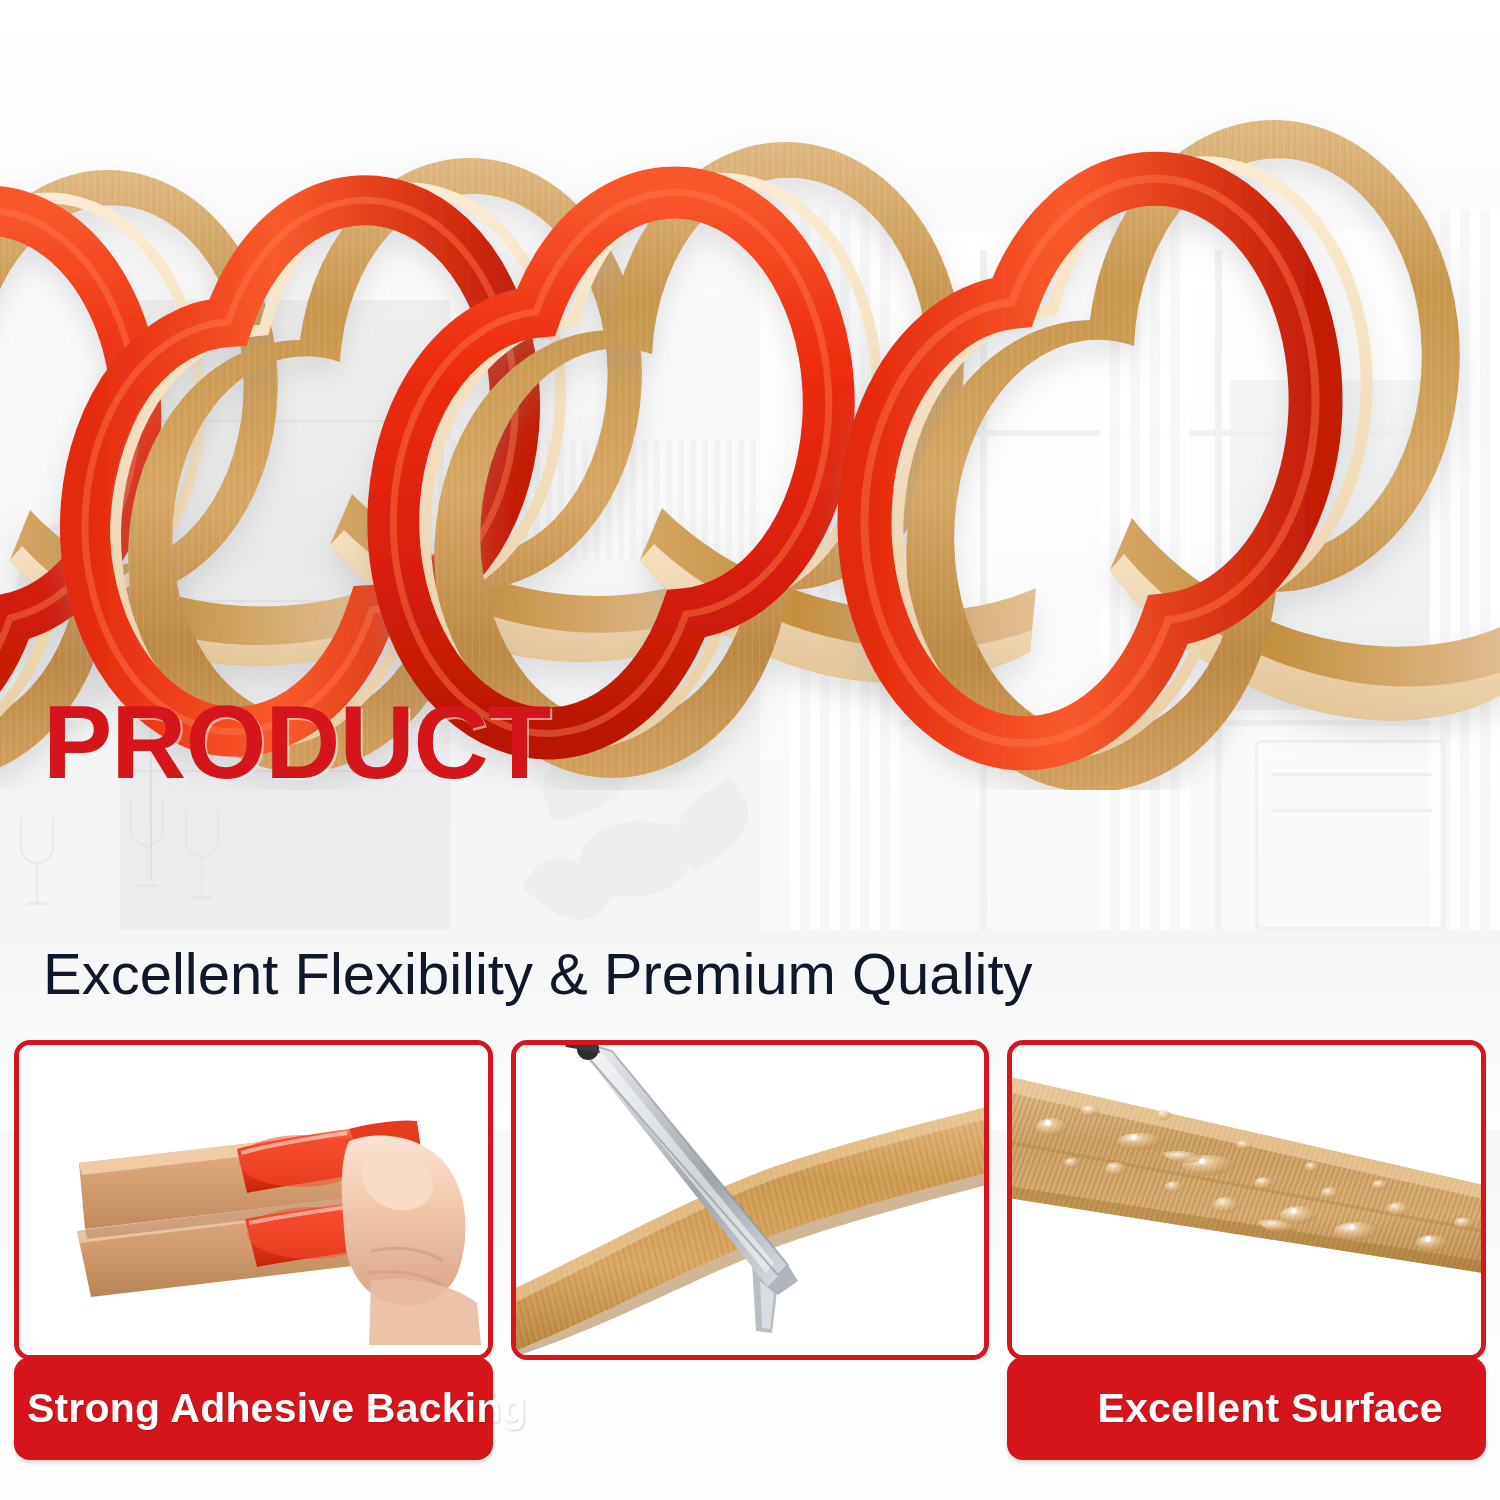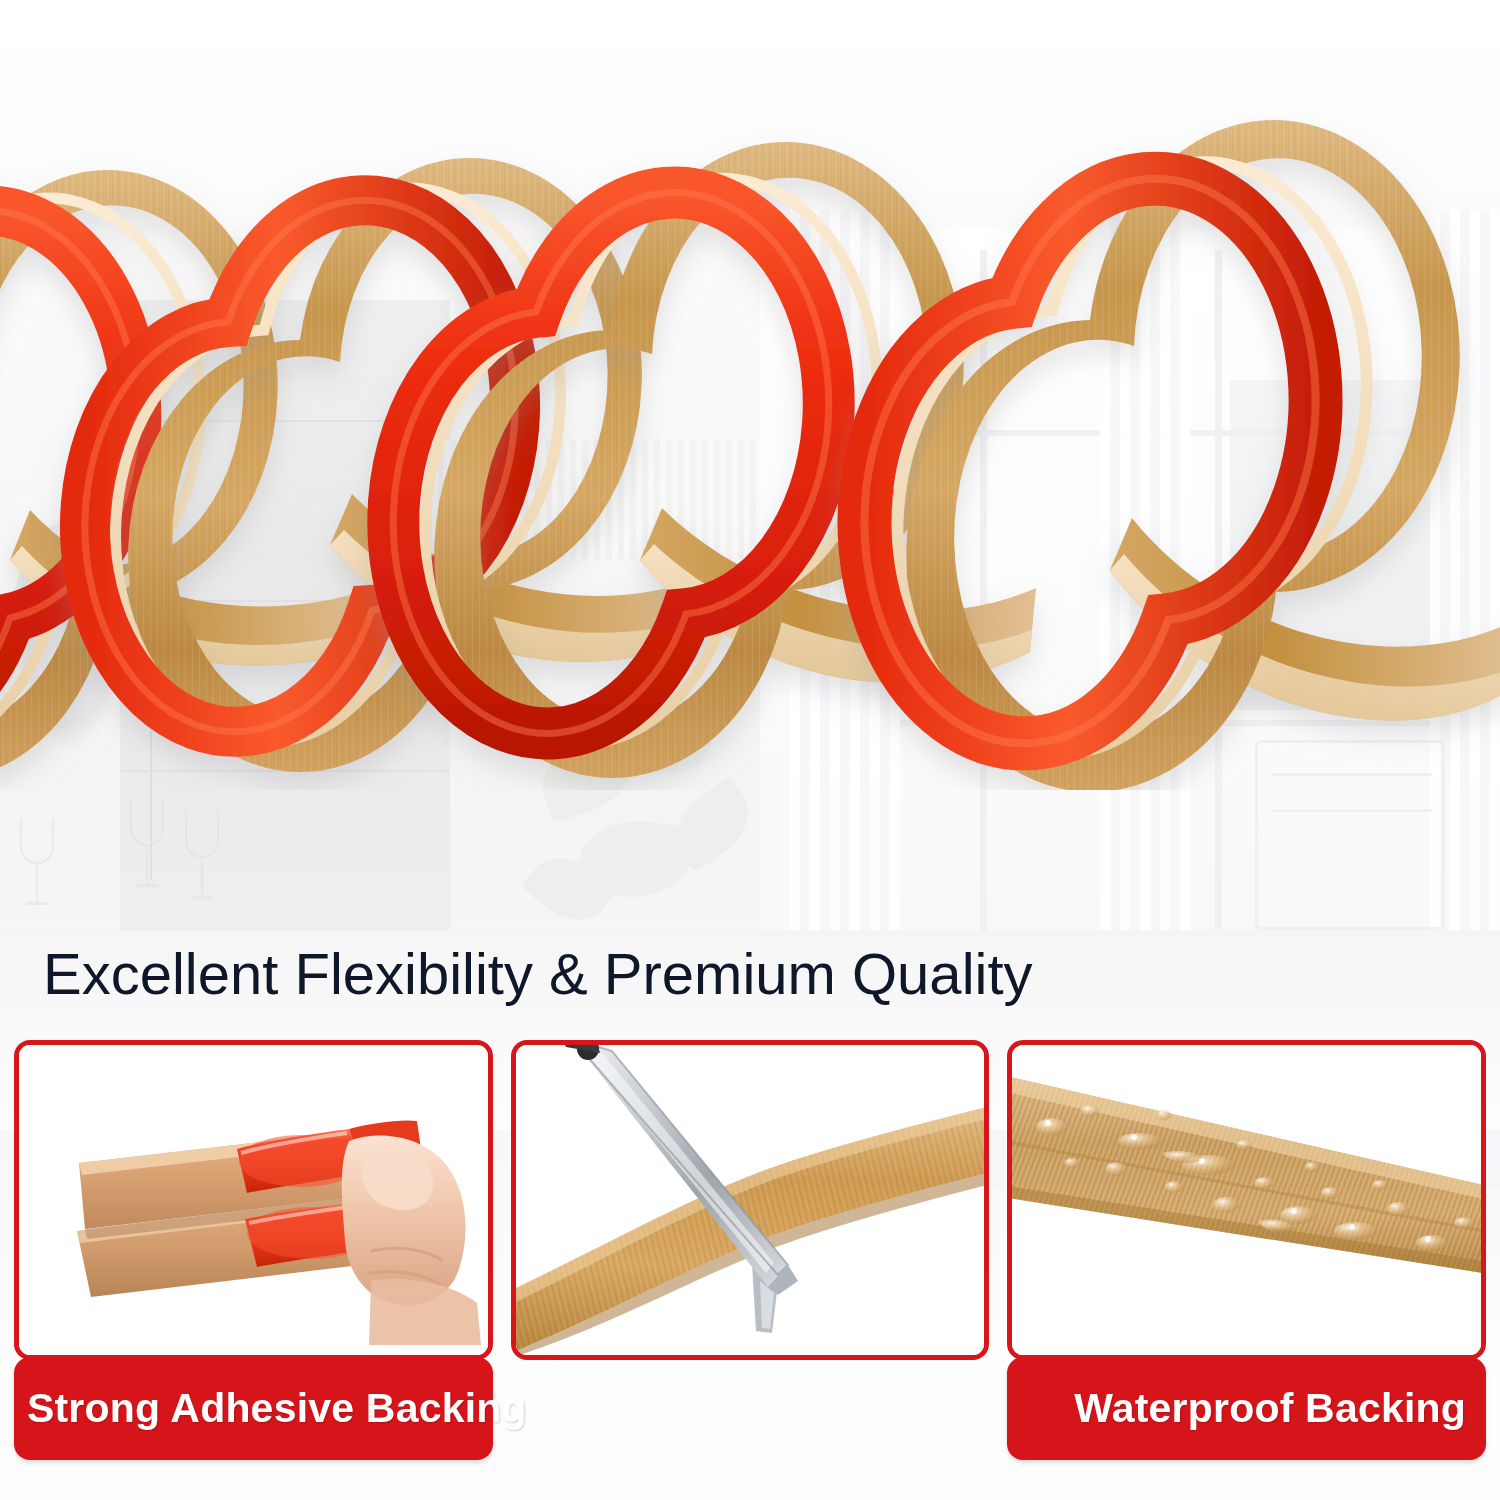--- a/index.html
+++ b/index.html
@@ -304,20 +304,21 @@
         <path d="M 1090 230 A 186 236 0 1 1 1276 502 A 186 236 0 1 1 1090 230 Z
                  M 1134 256 A 144 198 0 1 0 1242 458 A 144 198 0 1 0 1134 256 Z" fill="url(#grain)" opacity=".65"></path>
         <path d="M 1052 220 A 162 222 0 1 0 1212 516 A 162 222 0 1 0 1052 220 Z" fill="none" stroke="url(#coreG)" stroke-width="12"></path>
         <path d="M 1012 212 A 160 221 0 1 1 1168 530 A 160 221 0 1 1 1012 212 Z" fill="none" stroke="url(#redG2)" stroke-width="54"></path>
         <path d="M 1012 212 A 160 221 0 1 1 1168 530 A 160 221 0 1 1 1012 212 Z" fill="none" stroke="#FF7A4E" stroke-width="8" opacity=".45"></path>
       </g>
     </svg>
   </div>
 
   <div class="headline">
+    <div class="line">PRODUCT</div>
   </div>
   <div class="subtitle">Excellent Flexibility &amp; Premium Quality</div>
 
   <div class="panels">
 
     <div class="panel">
       <div class="panel-frame">
         <div class="art">
           <svg width="471" height="310" viewBox="0 0 471 310">
             <defs>
@@ -494,18 +495,18 @@
             <circle cx="36" cy="78" r="3" fill="#ffffff" opacity=".85"></circle>
             <circle cx="122" cy="92" r="3" fill="#ffffff" opacity=".8"></circle>
             <circle cx="190" cy="116" r="3" fill="#ffffff" opacity=".8"></circle>
             <circle cx="282" cy="166" r="3" fill="#ffffff" opacity=".8"></circle>
             <circle cx="340" cy="182" r="3" fill="#ffffff" opacity=".8"></circle>
             <circle cx="416" cy="194" r="3" fill="#ffffff" opacity=".8"></circle>
           </svg>
         </div>
       </div>
       <div class="panel-caption">
-        <span>Waterproof Backing</span>
+        <span>Excellent Surface</span>
       </div>
     </div>
 
   </div>
 </div>
 
 </body></html>

